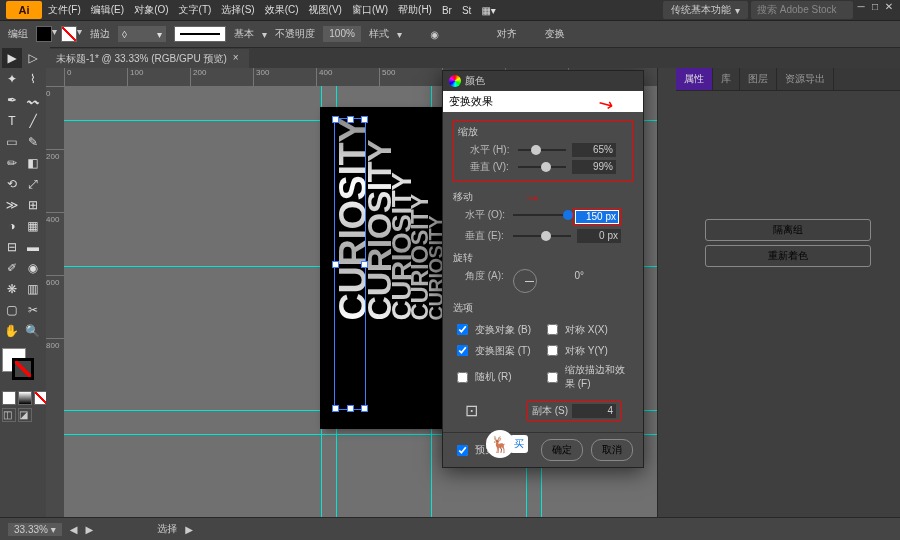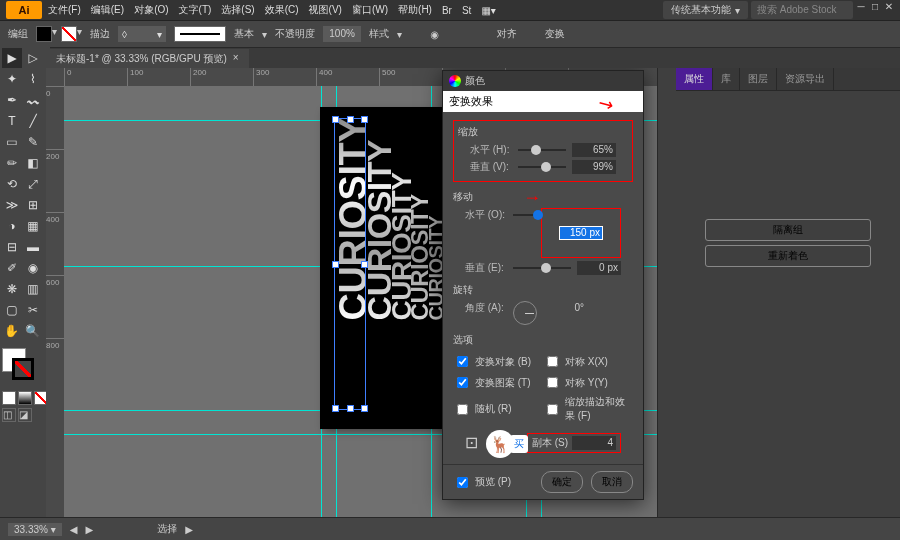--- a/index.html
+++ b/index.html
@@ -73,21 +73,21 @@
 .dlg-body{padding:8px 10px}
 .dlg-section{margin-bottom:8px}
 .dlg-label{color:#ccc;font-size:10px;margin-bottom:4px}
 .dlg-row{display:flex;align-items:flex-start;gap:6px;margin:3px 12px}
 .dlg-row .rl{width:42px;font-size:10px;color:#bbb}
 .slider{flex:1;height:14px;position:relative}
 .slider-track{position:absolute;top:6px;left:0;right:0;height:2px;background:#2a2a2a}
 .slider-thumb{position:absolute;top:2px;width:10px;height:10px;border-radius:50%;background:#ccc}
 .val-box{width:38px;height:14px;background:#333;font-size:10px;text-align:right;padding:0 3px;line-height:14px}
 .val-box.active{background:#1473e6;color:#fff;box-shadow:inset 0 0 0 1px #fff}
-.red-box{border:1.5px solid red;padding:17px}
+.red-box{border:1.5px solid red;padding:1px}
 .chk{display:flex;align-items:center;gap:4px;font-size:10px;margin:2px 0}
 .chk input{width:11px;height:11px}
 .dlg-footer{display:flex;justify-content:flex-end;gap:8px;padding:6px 10px}
 .dial{width:22px;height:22px;border:1px solid #888;border-radius:50%;position:relative}
 .dial:after{content:"";position:absolute;top:50%;left:50%;width:9px;height:1px;background:#ccc}
 .red-arrow{position:absolute;color:red;font-size:18px;pointer-events:none}
 .statusbar{position:absolute;bottom:0;left:0;right:0;height:22px;background:#454545;display:flex;align-items:center;padding:0 8px;gap:8px;font-size:10px;border-top:1px solid #282828}
 .watermark{position:absolute;bottom:60px;left:440px;display:flex;align-items:center}
 .wm-circle{width:28px;height:28px;border-radius:50%;background:#fff;display:flex;align-items:center;justify-content:center;font-size:16px}
 .wm-tag{background:#fff;color:#1473e6;padding:2px 4px;border-radius:3px;margin-left:-4px;font-size:10px}

